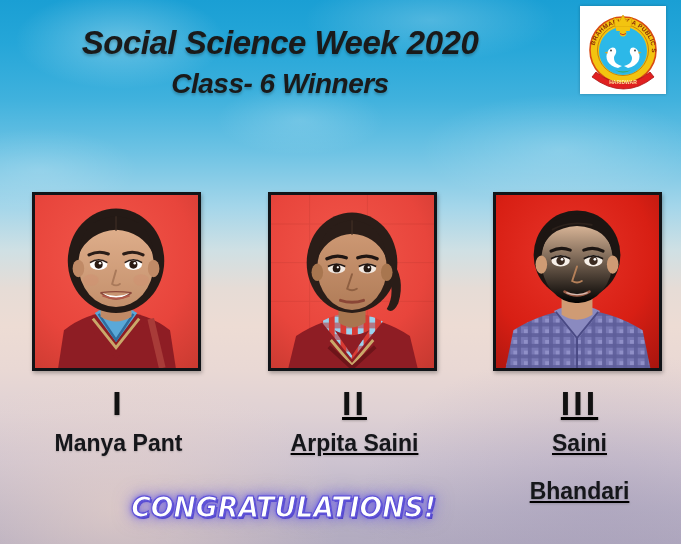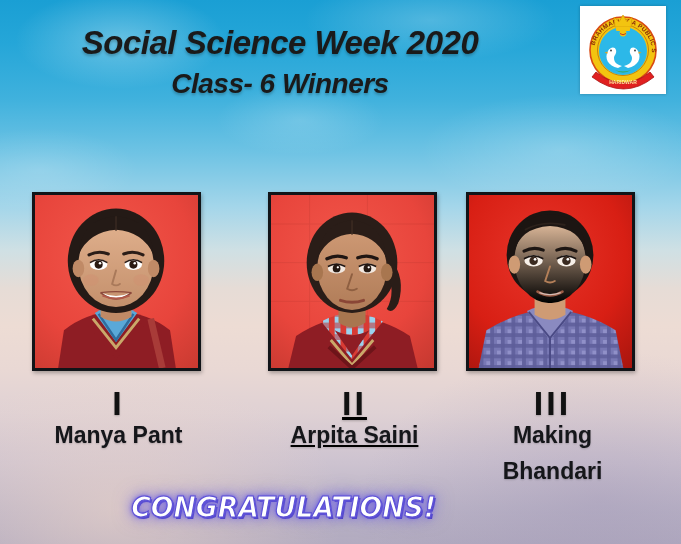--- a/index.html
+++ b/index.html
@@ -89,21 +89,21 @@
     height: 330px;
   }
   .winner {
     position: absolute;
     top: 0;
     width: 173px;
     text-align: center;
   }
   .winner-1 { left: 32px; }
   .winner-2 { left: 268px; text-decoration: underline; }
-  .winner-3 { left: 466px; }
+  .winner-3 { left: 493px; text-decoration: underline; }
 
   .photo-frame {
     width: 169px;
     height: 179px;
     border: 3px solid #111418;
     box-sizing: border-box;
     overflow: hidden;
     position: relative;
     box-shadow: 1px 2px 4px rgba(0,0,0,0.30);
   }
@@ -117,20 +117,21 @@
   .rank {
     margin-top: 14px;
     font-size: 34px;
     font-weight: bold;
     color: #111;
     line-height: 36px;
     letter-spacing: 3px;
     text-shadow: 0 1px 2px rgba(0,0,0,0.22);
   }
   .winner-name {
+    margin-top: 8px;
     font-size: 23px;
     font-weight: bold;
     color: #15161a;
     line-height: 28px;
     text-shadow: 0 1px 2px rgba(0,0,0,0.18);
   }
 
   
   #congrats {
     position: absolute;
@@ -413,22 +414,22 @@
 
               <path d="M84 74 L79 89 Q84 92 89 89" stroke="#b58059" stroke-width="2" fill="none" stroke-linecap="round"></path>
 
               <path d="M71 100 Q84 108 97 100" stroke="#9c5d47" stroke-width="2.6" fill="none" stroke-linecap="round"></path>
               <path d="M73 101 Q84 105 95 101" stroke="#ffffff" stroke-width="1.2" fill="none" opacity="0.6"></path>
             </g>
           </svg>
         </div>
       </div>
       <div class="rank">III</div>
-      <div class="winner-name">Making</div>
-      <div class="winner-name" style="margin-top:8px;">Bhandari</div>
+      <div class="winner-name">Saini</div>
+      <div class="winner-name" style="margin-top:20px;">Bhandari</div>
     </div>
 
   </div>
 
   <div id="congrats">
     <span id="congrats-text">CONGRATULATIONS!</span>
   </div>
 
 </div>
 

